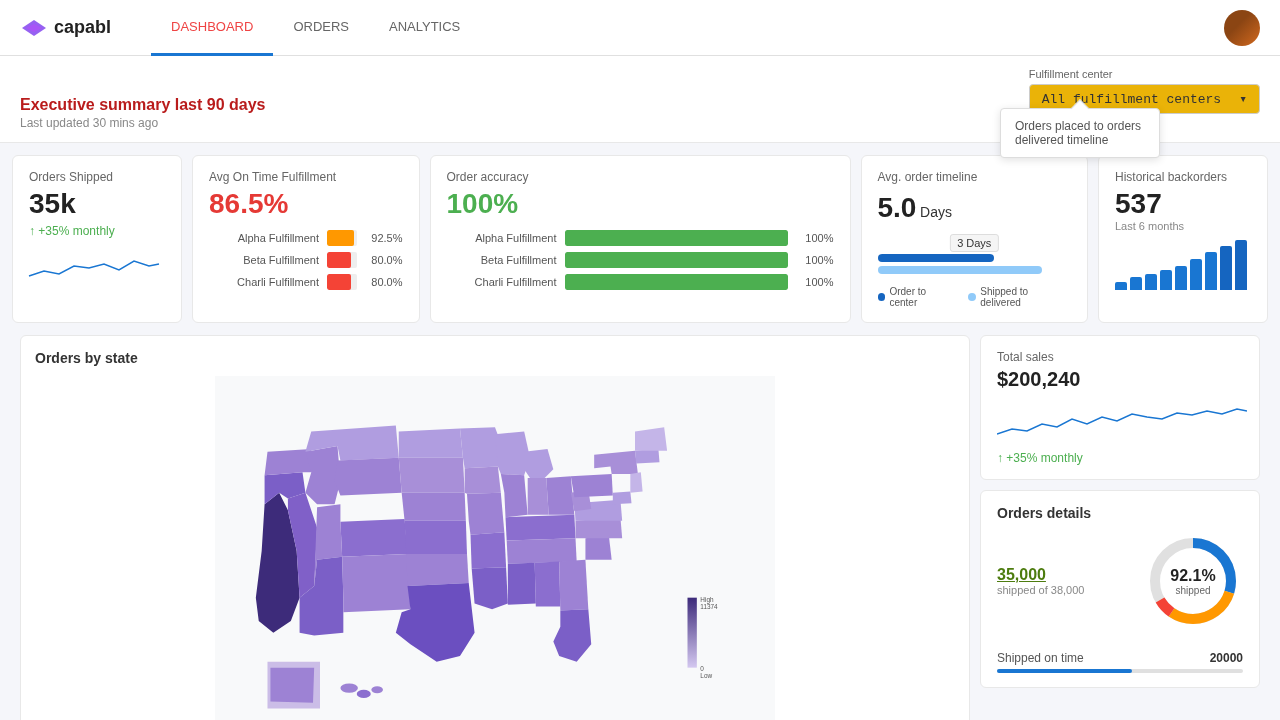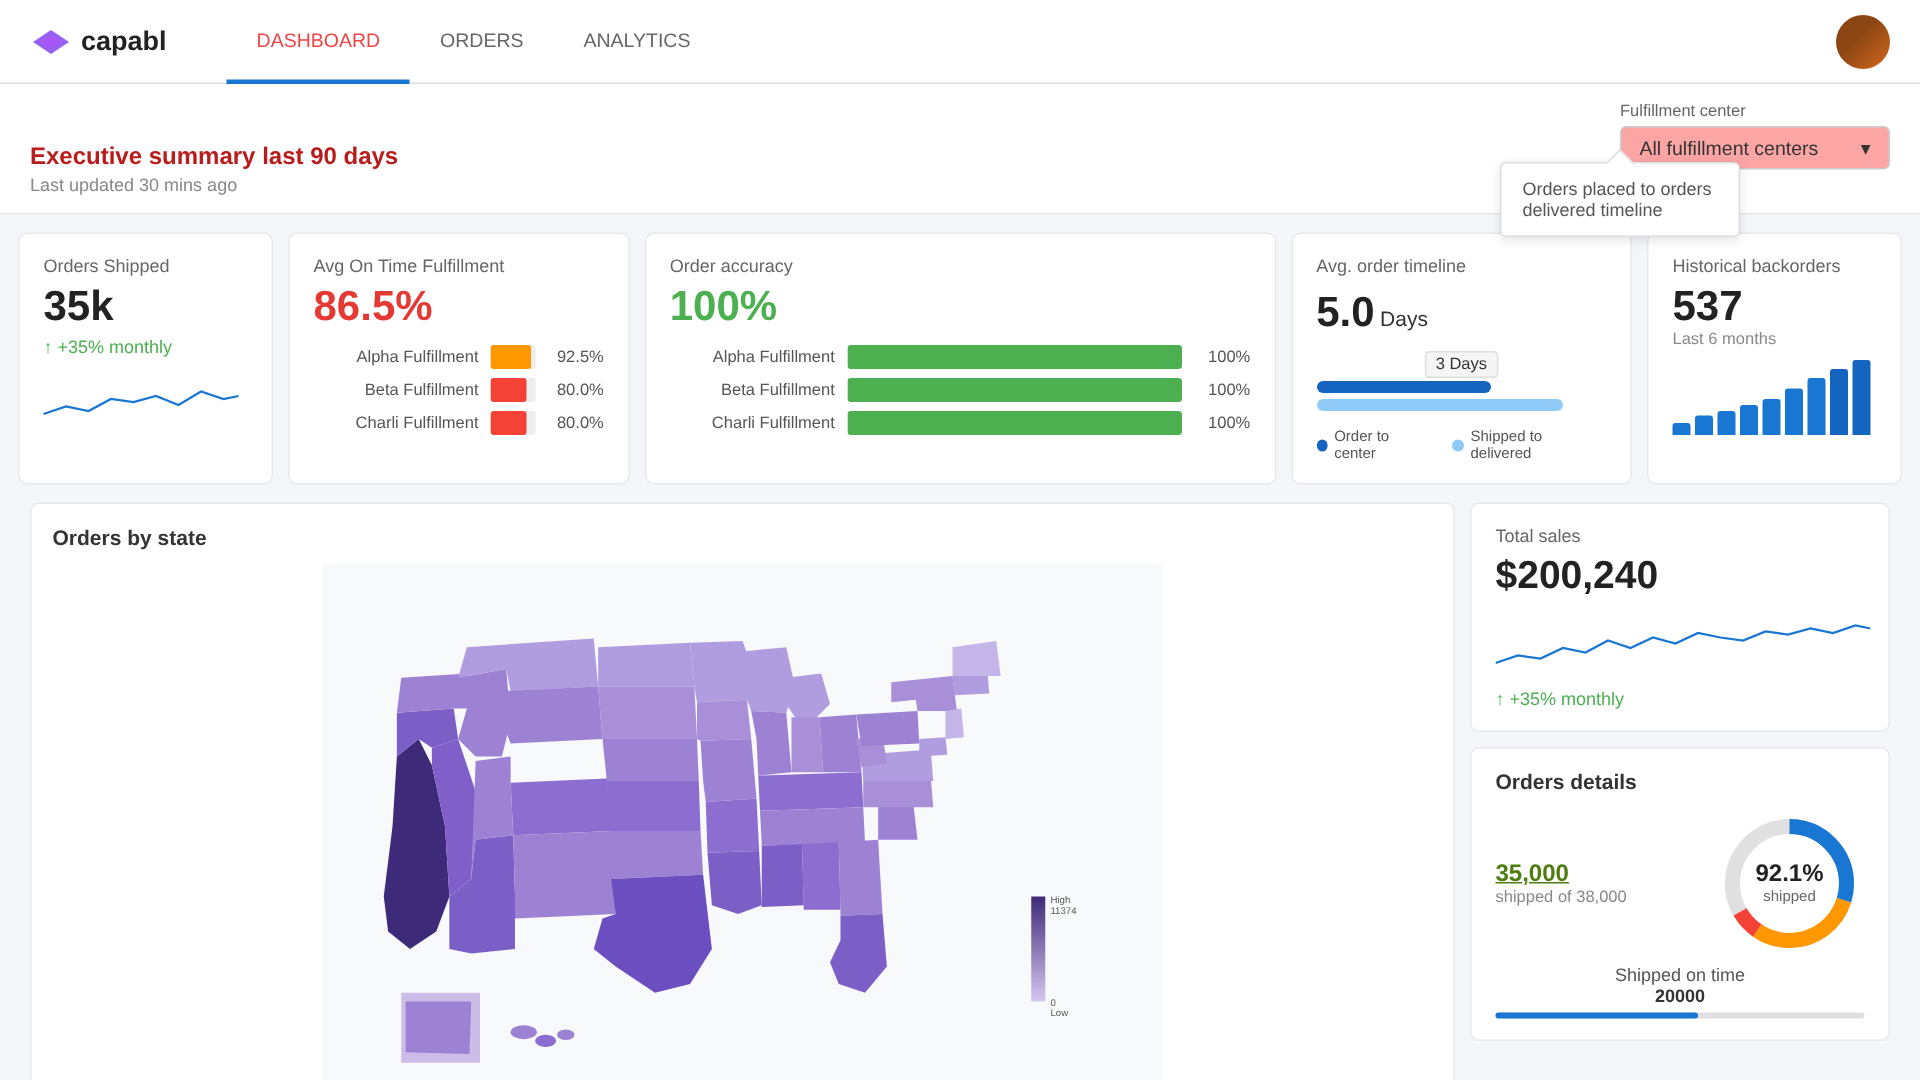--- a/index.html
+++ b/index.html
@@ -16,21 +16,21 @@
     .header-right { margin-left: auto; display: flex; align-items: center; }
     .avatar { width: 36px; height: 36px; border-radius: 50%; background: #ccc; overflow: hidden; }
     .avatar-img { width: 100%; height: 100%; background: linear-gradient(135deg, #8B4513, #D2691E); }
 
     
     .summary-bar { background: #fff; padding: 12px 20px; border-bottom: 1px solid #e8e8e8; display: flex; align-items: flex-start; justify-content: space-between; }
     .summary-left h2 { font-size: 16px; font-weight: 600; color: #b91c1c; margin-top: 28px; }
     .summary-left p { font-size: 12px; color: #888; margin-top: 2px; }
     .fulfillment-dropdown { position: relative; }
     .fulfillment-label { font-size: 11px; color: #666; margin-bottom: 4px; }
-    .fulfillment-select { display: flex; align-items: center; gap: 18px; border: 1px solid #ccc; border-radius: 4px; padding: 6px 12px; background: #fca5a5; cursor: pointer; font-size: 13px; min-width: 180px; justify-content: space-between; }
+    .fulfillment-select { display: flex; align-items: center; gap: 18px; border: 1px solid #ccc; border-radius: 4px; padding: 6px 12px; background: #eab308; cursor: pointer; font-size: 13px; min-width: 180px; justify-content: space-between; font-family: Liberation Mono, monospace; }
 
     
     .tooltip-box { position: absolute; background: #fff; border: 1px solid #ddd; border-radius: 4px; padding: 10px 14px; font-size: 12px; color: #555; box-shadow: 0 2px 8px rgba(0,0,0,0.12); top: 40px; right: 100px; width: 160px; z-index: 10; }
     .tooltip-box::after { content: ''; position: absolute; top: -7px; left: 50%; transform: translateX(-50%); width: 12px; height: 12px; background: #fff; border-left: 1px solid #ddd; border-top: 1px solid #ddd; transform: translateX(-50%) rotate(45deg); }
 
     
     .metrics-row { display: flex; gap: 10px; padding: 12px 12px; }
     .metric-card { background: #fff; border-radius: 6px; border: 1px solid #e8e8e8; padding: 14px 16px; }
     .metric-card.small { width: 170px; flex-shrink: 0; }
     .metric-card.medium { flex: 1; }
@@ -78,40 +78,40 @@
 
     
     .main-content { display: flex; gap: 10px; padding: 0 20px 20px; }
     .map-section { flex: 1; background: #fff; border-radius: 6px; border: 1px solid #e8e8e8; padding: 14px; }
     .map-title { font-size: 14px; font-weight: 600; color: #333; margin-bottom: 10px; }
     .right-panel { width: 280px; display: flex; flex-direction: column; gap: 10px; }
 
     
     .sales-card { background: #fff; border-radius: 6px; border: 1px solid #e8e8e8; padding: 14px 16px; }
     .sales-title { font-size: 12px; color: #666; }
-    .sales-value { font-size: 26px; font-weight: 700; color: #222; margin-top: 4px; }
+    .sales-value { font-size: 20px; font-weight: 700; color: #222; margin-top: 4px; }
     .sales-chart { margin-top: 8px; }
     .sales-trend { font-size: 12px; color: #4caf50; margin-top: 4px; }
 
     
     .orders-card { background: #fff; border-radius: 6px; border: 1px solid #e8e8e8; padding: 14px 16px; }
     .orders-title { font-size: 14px; font-weight: 600; color: #333; margin-bottom: 10px; }
     .orders-content { display: flex; align-items: center; gap: 16px; }
     .orders-left { flex: 1; }
     .orders-count { font-size: 16px; font-weight: 700; color: #4d7c0f; text-decoration: underline; }
     .orders-sub { font-size: 11px; color: #888; }
 
     
     .donut-wrapper { position: relative; width: 100px; height: 100px; }
     .donut-center { position: absolute; top: 50%; left: 50%; transform: translate(-50%, -50%); text-align: center; }
     .donut-pct { font-size: 16px; font-weight: 700; color: #222; text-align: center; }
     .donut-label { font-size: 10px; color: #666; }
 
     
-    .shipped-row { display: flex; justify-content: space-between; align-items: center; margin-top: 4px; flex-direction: column; }
+    .shipped-row { display: flex; justify-content: space-between; align-items: center; margin-top: 20px; }
     .shipped-label { font-size: 12px; color: #555; }
     .shipped-value { font-size: 12px; font-weight: 600; color: #333; }
     .shipped-bar { height: 4px; background: #e0e0e0; border-radius: 2px; margin-top: 4px; }
     .shipped-bar-fill { height: 100%; background: #1976d2; border-radius: 2px; }
 
     
     .us-map { width: 100%; height: 350px; }
 
     
     svg.sparkline { overflow: visible; }

